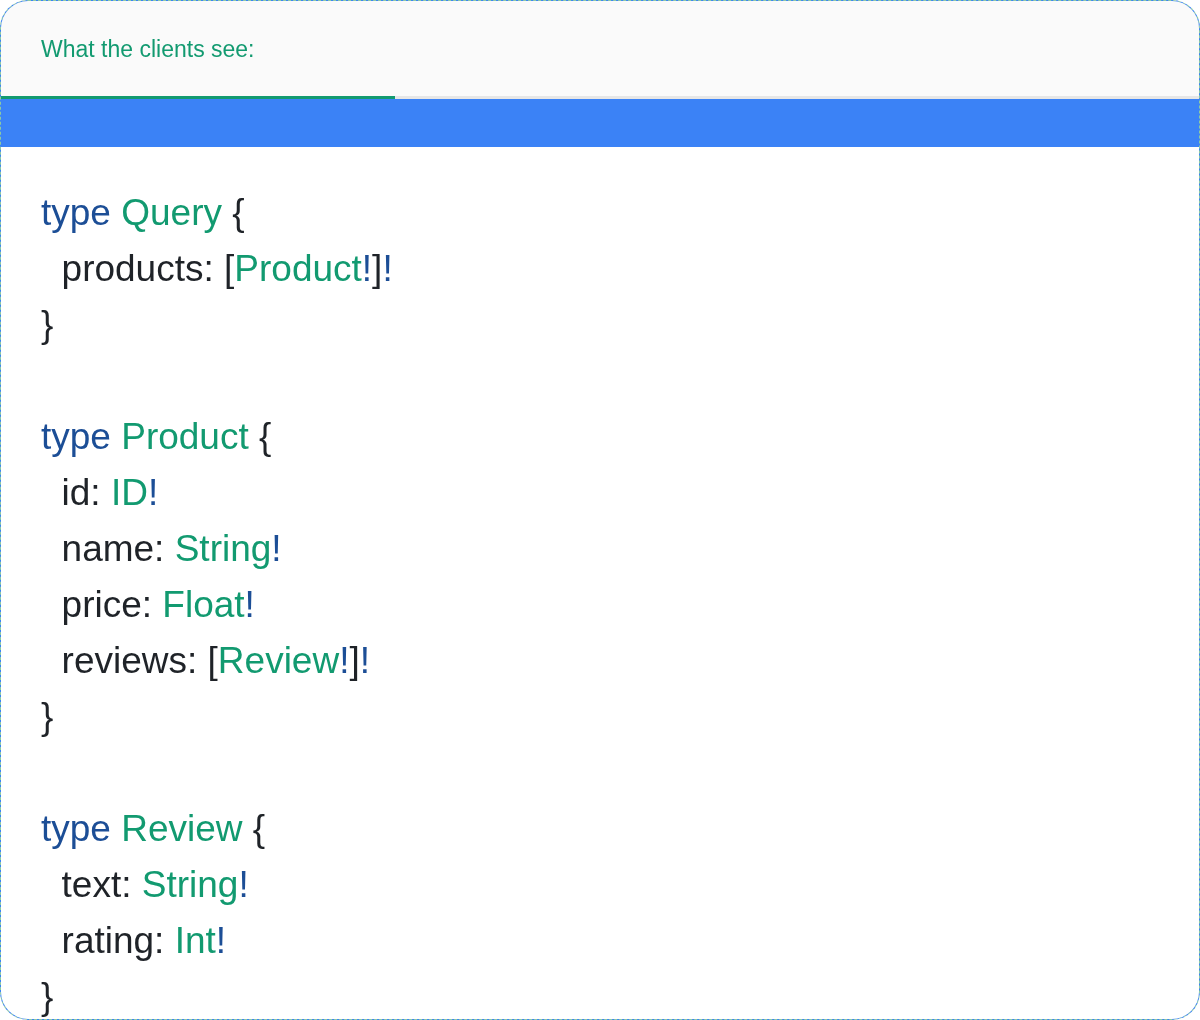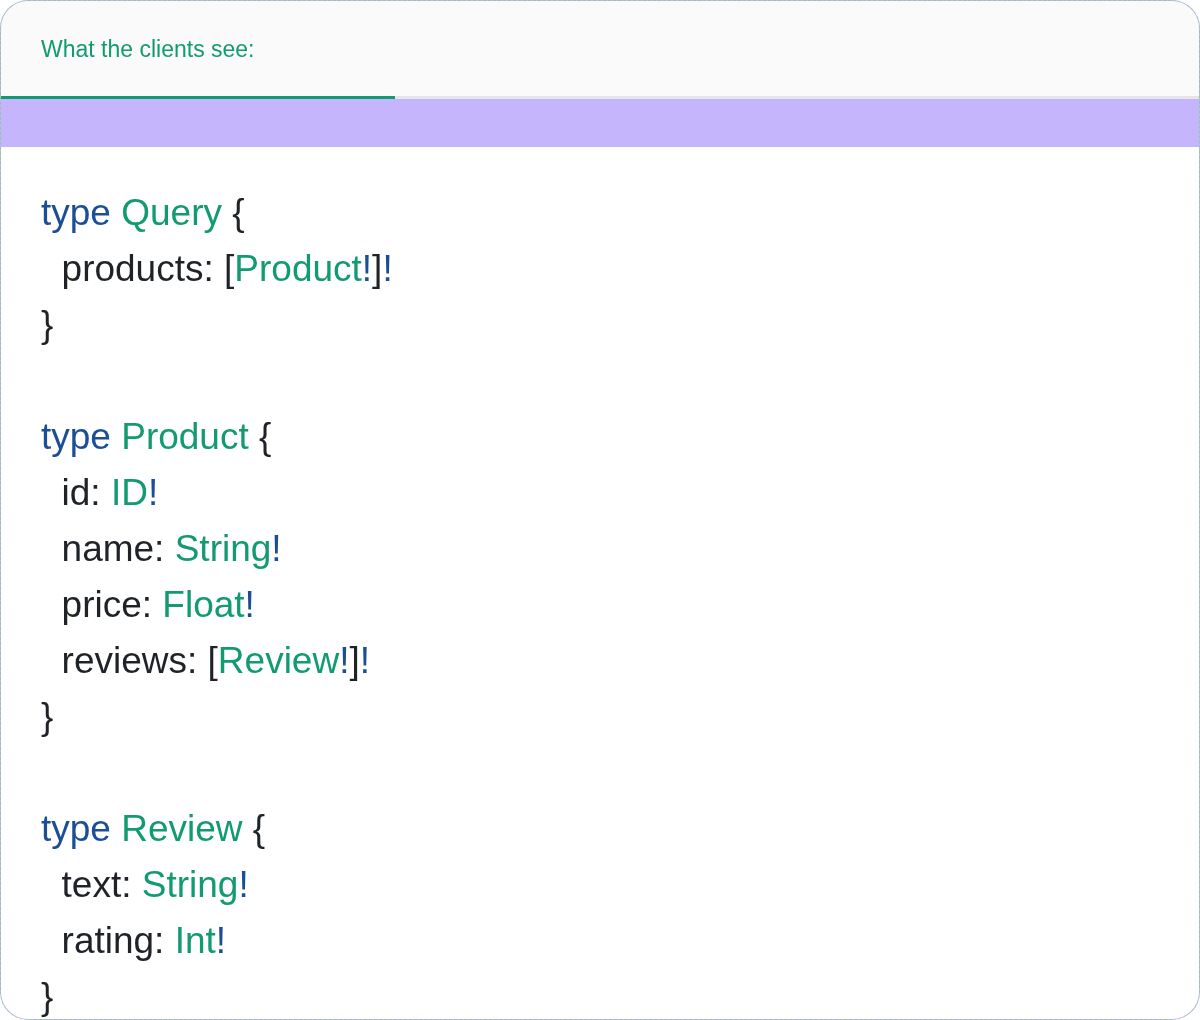--- a/index.html
+++ b/index.html
@@ -14,21 +14,21 @@
   html, body { background: #ffffff; }
   body {
     width: 1200px;
     height: 1020px;
     font-family: "Liberation Sans", "DejaVu Sans", sans-serif;
     overflow: hidden;
   }
   .card {
     width: 1200px;
     height: 1020px;
-    background: #c4b5fd;
+    background: #3b82f6;
     border: 1px dashed var(--card-border);
     border-radius: 28px;
     overflow: hidden;
     position: relative;
   }
   .tabbar {
     position: relative;
     height: 98px;
     background: var(--tabbar-bg);
   }

